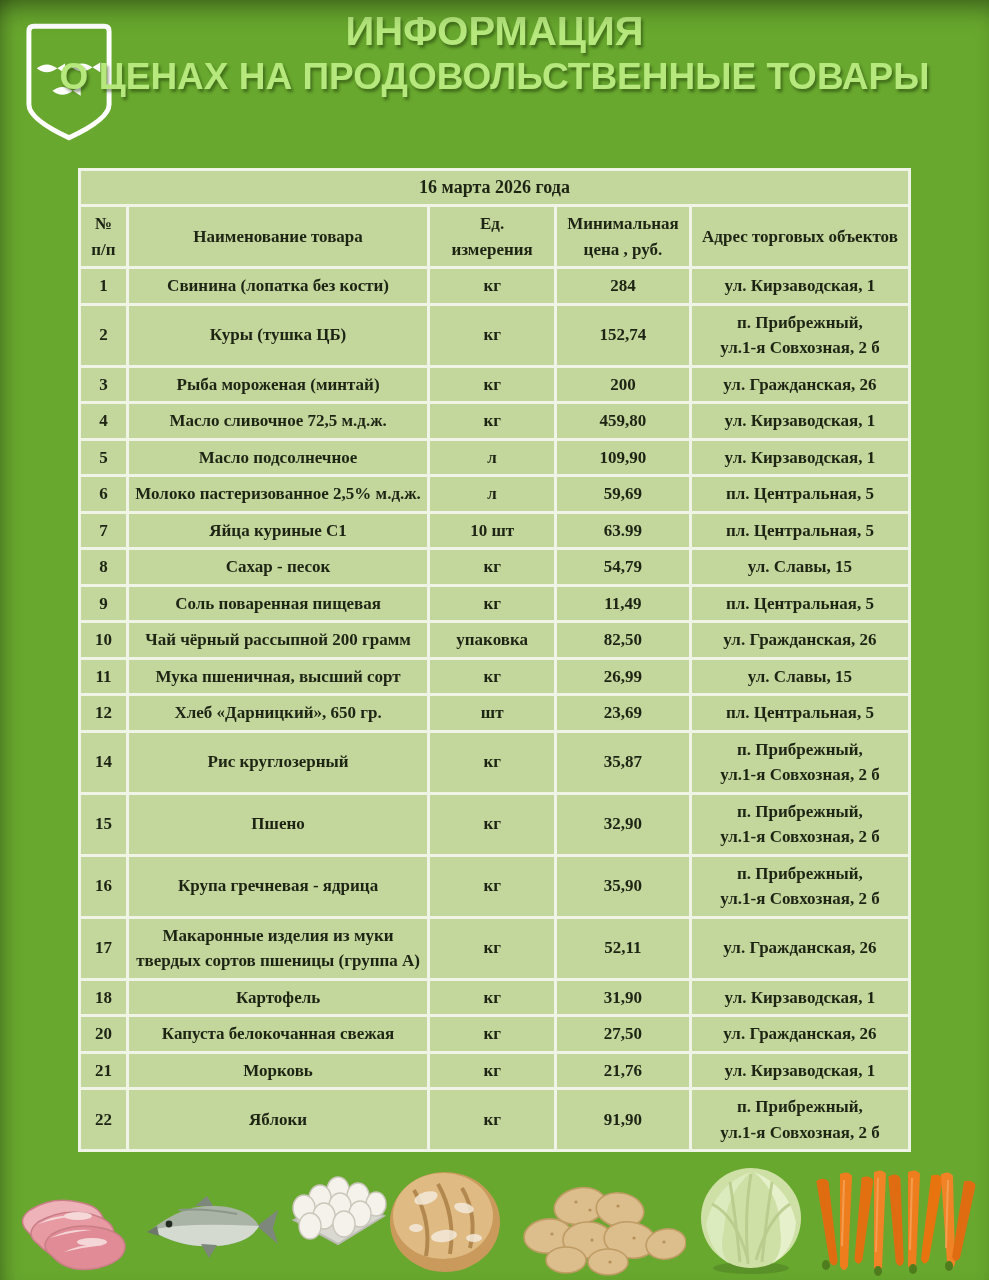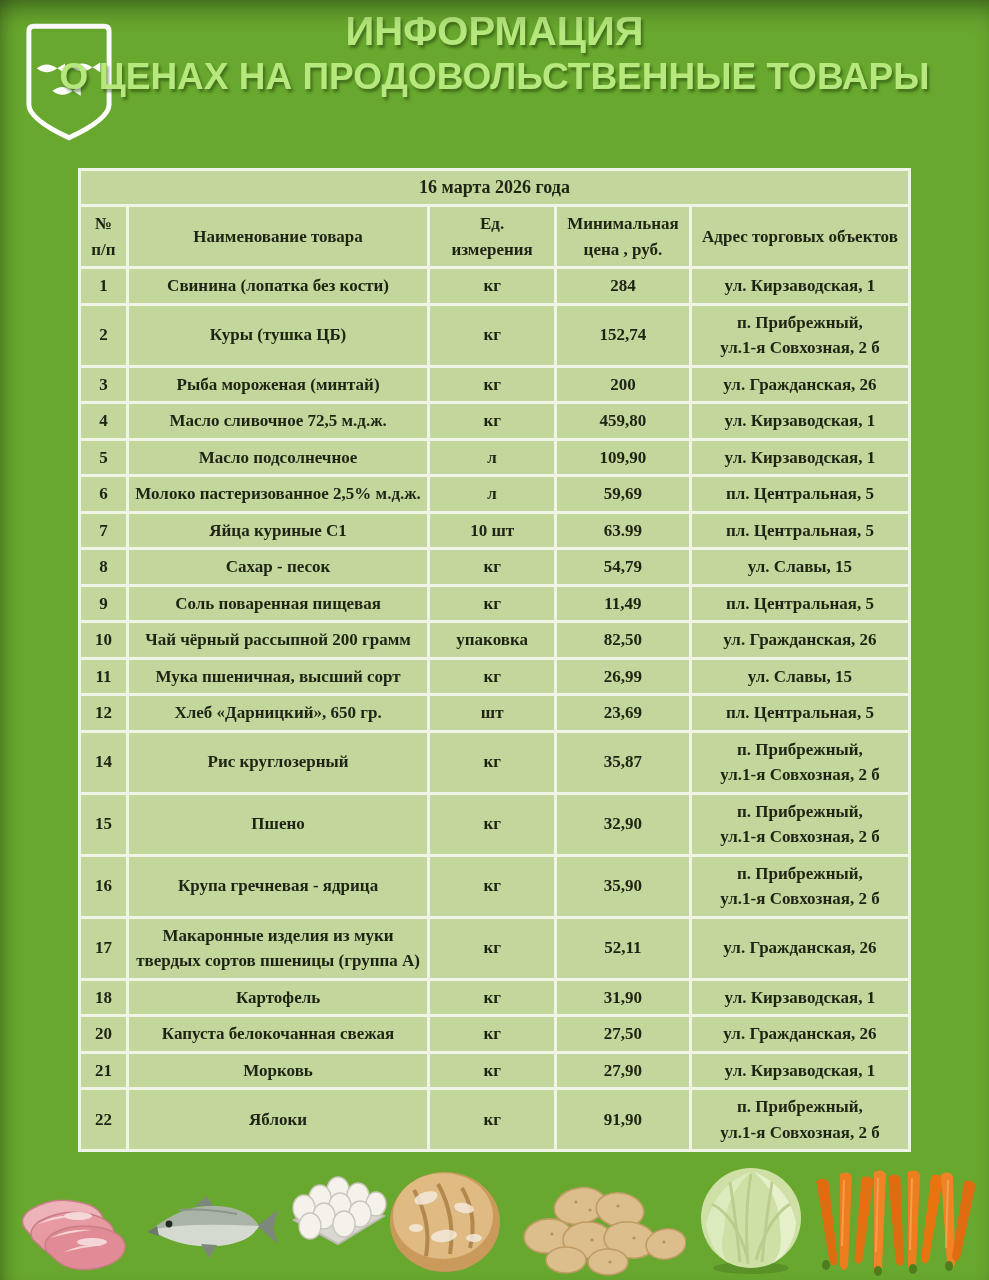--- a/index.html
+++ b/index.html
@@ -231,21 +231,21 @@
         <td>20</td>
         <td>Капуста белокочанная свежая</td>
         <td>кг</td>
         <td>27,50</td>
         <td>ул. Гражданская, 26</td>
       </tr>
       <tr>
         <td>21</td>
         <td>Морковь</td>
         <td>кг</td>
-        <td>27,90</td>
+        <td>21,76</td>
         <td>ул. Кирзаводская, 1</td>
       </tr>
       <tr>
         <td>22</td>
         <td>Яблоки</td>
         <td>кг</td>
         <td>91,90</td>
         <td>п. Прибрежный,
 ул.1-я Совхозная, 2 б</td>
       </tr>

